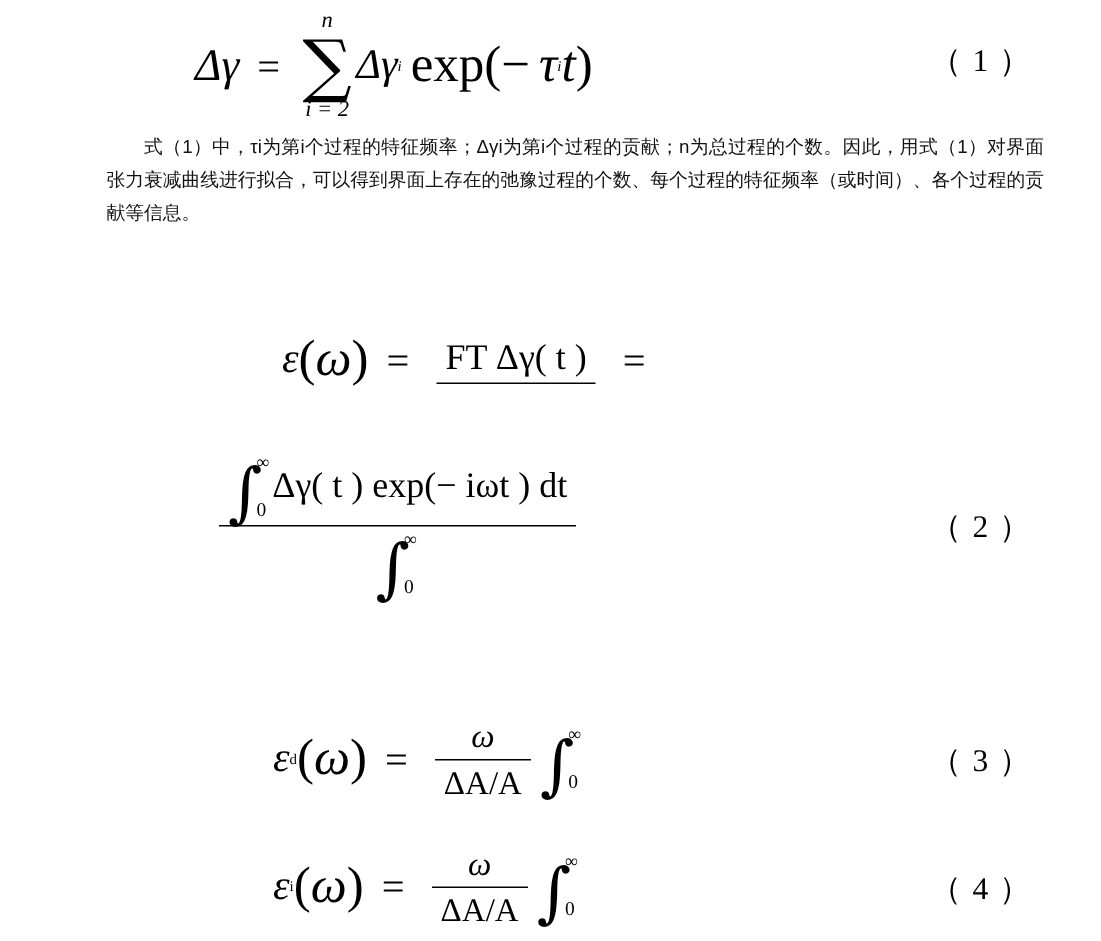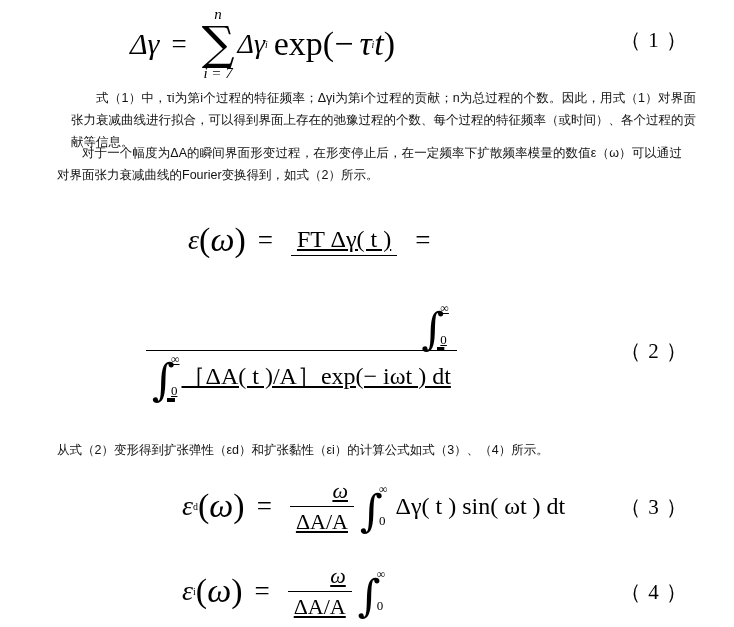--- a/index.html
+++ b/index.html
@@ -93,25 +93,24 @@
     margin-left: -4px;
     padding-bottom: 2px;
   }
   .intop .limits .top { font-size: 12px; line-height: 1; }
   .intop .limits .bot { font-size: 13px; line-height: 1; }
 
   
   .frac {
     display: inline-flex;
     flex-direction: column;
-    align-items: flex-end;
+    align-items: center;
     justify-content: center;
     vertical-align: middle;
     margin: 0 6px;
-    text-decoration: underline;
   }
   .frac .num, .frac .den {
     padding: 2px 6px;
     white-space: nowrap;
   }
   .frac .bar {
     width: 100%;
     border-top: 1.6px solid #000;
   }
 
@@ -130,41 +129,40 @@
 <div class="page">
 
   <div class="eq" style="left:130px; top:8px; height:72px;">
     <span class="mathrow">
       <span class="lhs">Δ</span>
         <span class="lhs">γ</span>
       <span class="eqsign">=</span>
       <span class="bigop">
         <span class="lim-top">n</span>
         <span class="op">∑</span>
-        <span class="lim-bot">i = 7</span>
+        <span class="lim-bot">i = 2</span>
       </span>
       <span class="sz28 ital">Δ</span>
         <span class="sz28 ital">γ</span>
         <span class="sz28 sub">i</span>
       <span class="spacer"></span>
       <span class="sz26 up">exp</span>
         <span class="sz26 up">(</span>
         <span class="sz26 up">−</span>
         <span class="spacer"></span>
         <span class="sz26 ital">τ</span>
         <span class="sz26 sub">i</span>
         <span class="sz26 ital">t</span>
         <span class="sz26 up">)</span>
     </span>
   </div>
   <div class="eq-num" style="left:620px; top:26px;">（ 1 ）</div>
 
   <div class="para indent" style="left:71px; top:88px; width:625px;">式（1）中，τi为第i个过程的特征频率；Δγi为第i个过程的贡献；n为总过程的个数。因此，用式（1）对界面张力衰减曲线进行拟合，可以得到界面上存在的弛豫过程的个数、每个过程的特征频率（或时间）、各个过程的贡献等信息。</div>
 
-  <div class="para indent" style="left:57px; top:143px; width:625px;">对于一个幅度为ΔA的瞬间界面形变过程，在形变停止后，在一定频率下扩散频率模量的数值ε（ω）可以通过对界面张力衰减曲线的Fourier变换得到，如式（2）所示。</div>
 
   <div class="eq" style="left:188px; top:205px; height:70px;">
     <span class="mathrow">
       <span class="sz28 ital">ε</span>
         <span class="sz26 up">(</span>
         <span class="sz26 ital">ω</span>
         <span class="sz26 up">)</span>
       <span class="eqsign">=</span>
       <span class="frac">
         <span class="num sz24">FT Δγ( t )</span>
@@ -178,40 +176,39 @@
     <span class="frac">
       <span class="num">
         <span class="mathrow">
           <span class="intop">
             <span class="glyph">∫</span>
             <span class="limits">
               <span class="top">∞</span>
               <span class="bot">0</span>
             </span>
           </span>
+          <span class="sz24">Δγ( t ) exp(− iωt ) dt</span>
         </span>
       </span>
       <span class="bar"></span>
       <span class="den">
         <span class="mathrow">
           <span class="intop">
             <span class="glyph">∫</span>
             <span class="limits">
               <span class="top">∞</span>
               <span class="bot">0</span>
             </span>
           </span>
-          <span class="sz24">［ΔA( t )/A］exp(− iωt ) dt</span>
         </span>
       </span>
     </span>
   </div>
   <div class="eq-num" style="left:620px; top:337px;">（ 2 ）</div>
 
-  <div class="para" style="left:57px; top:440px; width:625px;">从式（2）变形得到扩张弹性（εd）和扩张黏性（εi）的计算公式如式（3）、（4）所示。</div>
 
   <div class="eq" style="left:182px; top:475px; height:62px;">
     <span class="mathrow">
       <span class="sz28 ital">ε</span>
         <span class="sz28 subup">d</span>
         <span class="sz26 up">(</span>
         <span class="sz26 ital">ω</span>
         <span class="sz26 up">)</span>
       <span class="eqsign">=</span>
       <span class="frac">
@@ -220,21 +217,20 @@
         <span class="den sz22">ΔA/A</span>
       </span>
       <span class="intop">
         <span class="glyph">∫</span>
         <span class="limits">
           <span class="top">∞</span>
           <span class="bot">0</span>
         </span>
       </span>
       <span class="spacer"></span>
-      <span class="sz24">Δγ( t ) sin( ωt ) dt</span>
     </span>
   </div>
   <div class="eq-num" style="left:620px; top:493px;">（ 3 ）</div>
 
   <div class="eq" style="left:182px; top:560px; height:62px;">
     <span class="mathrow">
       <span class="sz28 ital">ε</span>
         <span class="sz28 subup">i</span>
         <span class="sz26 up">(</span>
         <span class="sz26 ital">ω</span>

